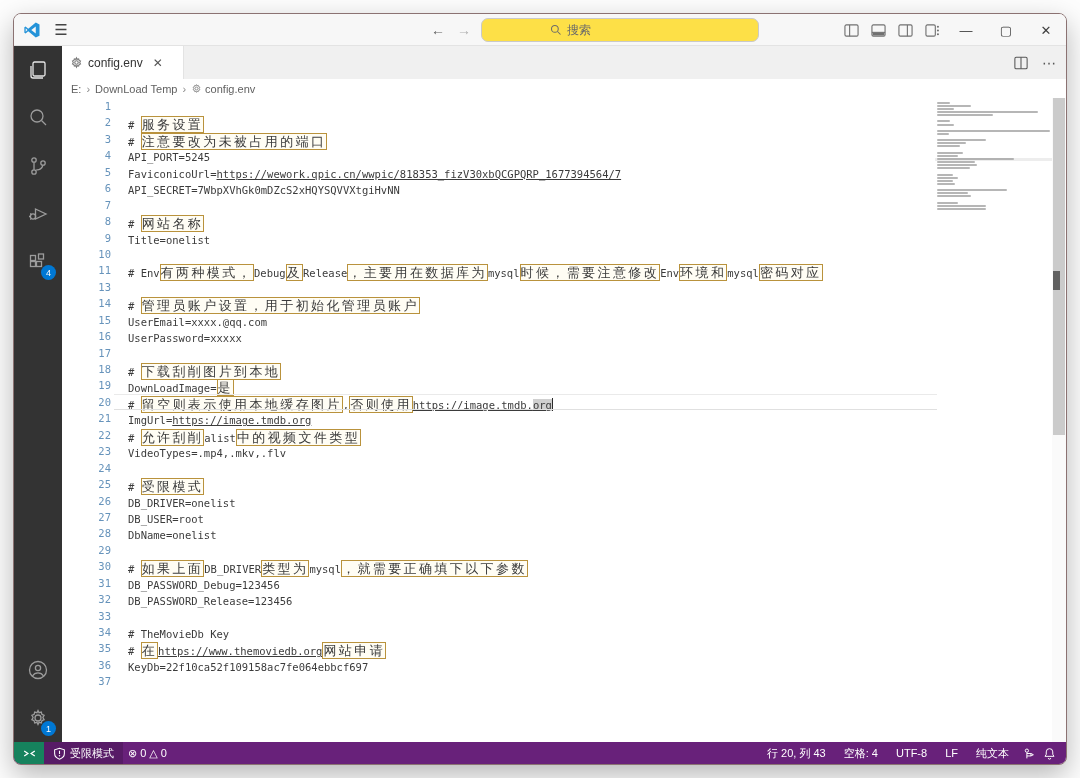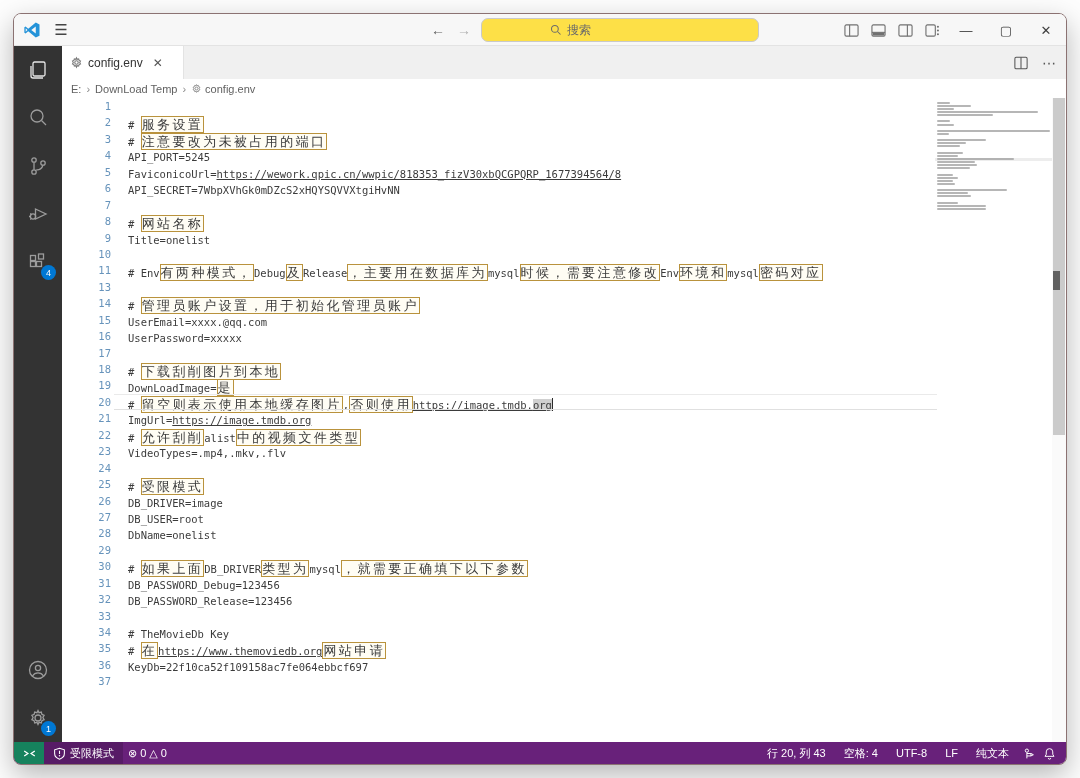--- a/index.html
+++ b/index.html
@@ -212,41 +212,41 @@
       </svg>
     <span>config.env</span>
   </div>
 
   <div class="editor">
     <div id="code">
         <div class="code-line"><div class="gutter">1</div><div class="lc"></div></div>
         <div class="code-line"><div class="gutter">2</div><div class="lc"><span class="seg "># </span><span class="seg box cjk">服务设置</span></div></div>
         <div class="code-line"><div class="gutter">3</div><div class="lc"><span class="seg "># </span><span class="seg box cjk">注意要改为未被占用的端口</span></div></div>
         <div class="code-line"><div class="gutter">4</div><div class="lc"><span class="seg ">API_PORT=5245</span></div></div>
-        <div class="code-line"><div class="gutter">5</div><div class="lc"><span class="seg ">FaviconicoUrl=</span><span class="seg link">https://wework.qpic.cn/wwpic/818353_fizV30xbQCGPQRP_1677394564/8</span></div></div>
+        <div class="code-line"><div class="gutter">5</div><div class="lc"><span class="seg ">FaviconicoUrl=</span><span class="seg link">https://wework.qpic.cn/wwpic/818353_fizV30xbQCGPQRP_1677394564/7</span></div></div>
         <div class="code-line"><div class="gutter">6</div><div class="lc"><span class="seg ">API_SECRET=7WbpXVhGk0mDZcS2xHQYSQVVXtgiHvNN</span></div></div>
         <div class="code-line"><div class="gutter">7</div><div class="lc"></div></div>
         <div class="code-line"><div class="gutter">8</div><div class="lc"><span class="seg "># </span><span class="seg box cjk">网站名称</span></div></div>
         <div class="code-line"><div class="gutter">9</div><div class="lc"><span class="seg ">Title=onelist</span></div></div>
         <div class="code-line"><div class="gutter">10</div><div class="lc"></div></div>
         <div class="code-line"><div class="gutter">11</div><div class="lc"><span class="seg "># Env</span><span class="seg box cjk">有两种模式，</span><span class="seg ">Debug</span><span class="seg box cjk">及</span><span class="seg ">Release</span><span class="seg box cjk">，主要用在数据库为</span><span class="seg ">mysql</span><span class="seg box cjk">时候，需要注意修改</span><span class="seg ">Env</span><span class="seg box cjk">环境和</span><span class="seg ">mysql</span><span class="seg box cjk">密码对应</span></div></div>
         <div class="code-line"><div class="gutter">13</div><div class="lc"></div></div>
         <div class="code-line"><div class="gutter">14</div><div class="lc"><span class="seg "># </span><span class="seg box cjk">管理员账户设置，用于初始化管理员账户</span></div></div>
         <div class="code-line"><div class="gutter">15</div><div class="lc"><span class="seg ">UserEmail=xxxx.@qq.com</span></div></div>
         <div class="code-line"><div class="gutter">16</div><div class="lc"><span class="seg ">UserPassword=xxxxx</span></div></div>
         <div class="code-line"><div class="gutter">17</div><div class="lc"></div></div>
         <div class="code-line"><div class="gutter">18</div><div class="lc"><span class="seg "># </span><span class="seg box cjk">下载刮削图片到本地</span></div></div>
         <div class="code-line"><div class="gutter">19</div><div class="lc"><span class="seg ">DownLoadImage=</span><span class="seg box cjk">是</span></div></div>
         <div class="code-line current"><div class="lc-wrap"></div><div class="gutter">20</div><div class="lc"><span class="seg "># </span><span class="seg box cjk">留空则表示使用本地缓存图片</span><span class="seg ">,</span><span class="seg box cjk">否则使用</span><span class="seg link">https://image.tmdb.</span><span class="seg link hl">org</span><span class="caret"></span></div></div>
         <div class="code-line"><div class="gutter">21</div><div class="lc"><span class="seg ">ImgUrl=</span><span class="seg link">https://image.tmdb.org</span></div></div>
         <div class="code-line"><div class="gutter">22</div><div class="lc"><span class="seg "># </span><span class="seg box cjk">允许刮削</span><span class="seg ">alist</span><span class="seg box cjk">中的视频文件类型</span></div></div>
         <div class="code-line"><div class="gutter">23</div><div class="lc"><span class="seg ">VideoTypes=.mp4,.mkv,.flv</span></div></div>
         <div class="code-line"><div class="gutter">24</div><div class="lc"></div></div>
         <div class="code-line"><div class="gutter">25</div><div class="lc"><span class="seg "># </span><span class="seg box cjk">受限模式</span></div></div>
-        <div class="code-line"><div class="gutter">26</div><div class="lc"><span class="seg ">DB_DRIVER=image</span></div></div>
+        <div class="code-line"><div class="gutter">26</div><div class="lc"><span class="seg ">DB_DRIVER=onelist</span></div></div>
         <div class="code-line"><div class="gutter">27</div><div class="lc"><span class="seg ">DB_USER=root</span></div></div>
         <div class="code-line"><div class="gutter">28</div><div class="lc"><span class="seg ">DbName=onelist</span></div></div>
         <div class="code-line"><div class="gutter">29</div><div class="lc"></div></div>
         <div class="code-line"><div class="gutter">30</div><div class="lc"><span class="seg "># </span><span class="seg box cjk">如果上面</span><span class="seg ">DB_DRIVER</span><span class="seg box cjk">类型为</span><span class="seg ">mysql</span><span class="seg box cjk">，就需要正确填下以下参数</span></div></div>
         <div class="code-line"><div class="gutter">31</div><div class="lc"><span class="seg ">DB_PASSWORD_Debug=123456</span></div></div>
         <div class="code-line"><div class="gutter">32</div><div class="lc"><span class="seg ">DB_PASSWORD_Release=123456</span></div></div>
         <div class="code-line"><div class="gutter">33</div><div class="lc"></div></div>
         <div class="code-line"><div class="gutter">34</div><div class="lc"><span class="seg "># TheMovieDb Key</span></div></div>
         <div class="code-line"><div class="gutter">35</div><div class="lc"><span class="seg "># </span><span class="seg box cjk">在</span><span class="seg link">https://www.themoviedb.org</span><span class="seg box cjk">网站申请</span></div></div>
         <div class="code-line"><div class="gutter">36</div><div class="lc"><span class="seg ">KeyDb=22f10ca52f109158ac7fe064ebbcf697</span></div></div>

